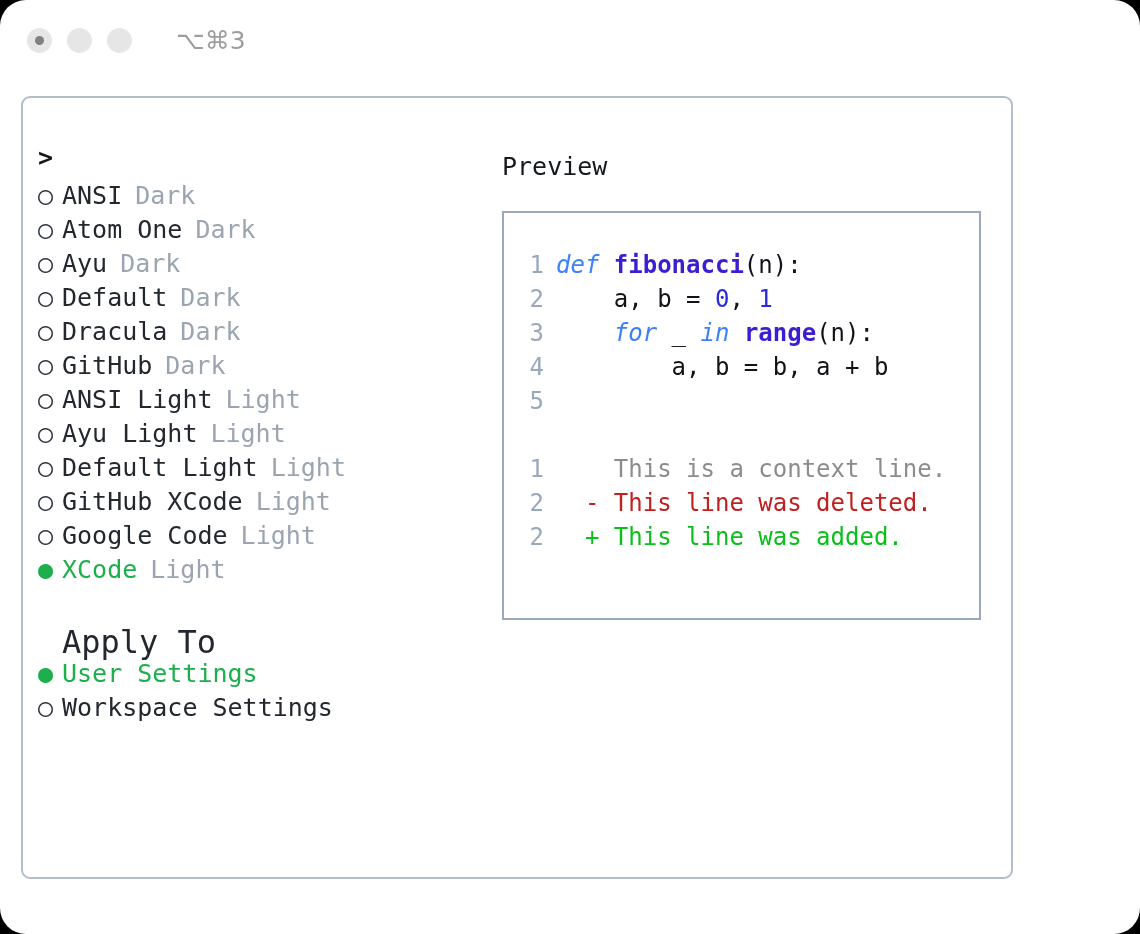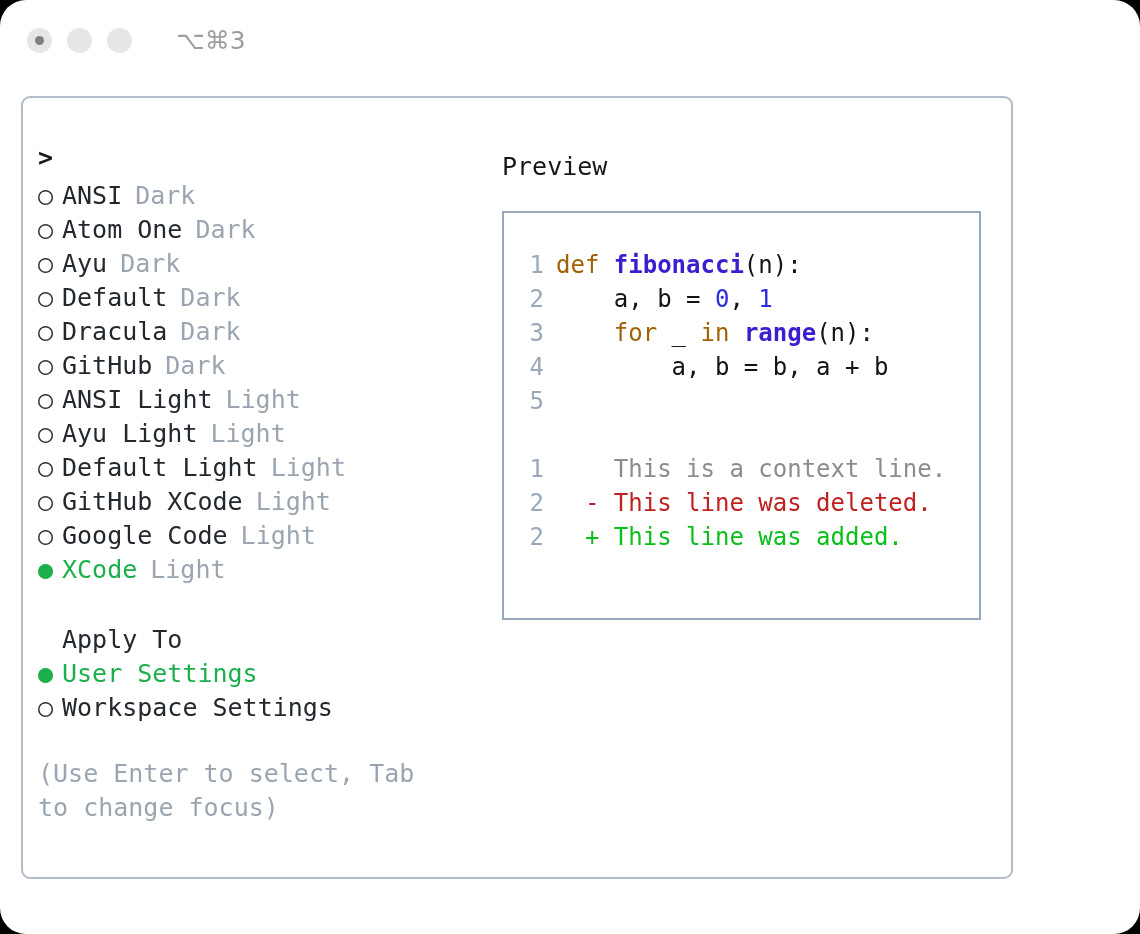--- a/index.html
+++ b/index.html
@@ -122,21 +122,21 @@
     color: #15181d;
     white-space: pre;
   }
   #heading-theme .marker { font-weight: bold; color: #15181d; }
 
   #apply-section { margin-top: 36px; }
   #heading-apply {
     display: flex;
     align-items: baseline;
     height: 34px;
-    font-size: 25px;
+    font-size: 32px;
     color: #23272e;
     white-space: pre;
   }
   #heading-apply .marker { color: transparent; }
 
   #hint {
     margin-top: 32px;
     font-size: 25px;
     line-height: 34px;
     color: #9aa5b1;
@@ -174,21 +174,21 @@
     font-size: 24px;
     white-space: pre;
   }
   .lineno {
     width: 26px;
     flex: none;
     text-align: right;
     color: #9aa8bc;
     margin-right: 12px;
   }
-  .tok-kw  { color: #a16207; }
+  .tok-kw  { color: #3b82f6; font-style: italic; }
   .tok-fn  { color: #3a1fd0; font-weight: bold; }
   .tok-num { color: #2b2ae0; }
   .tok-txt { color: #111318; }
   .tok-ctx { color: #8c8c8c; }
   .tok-del { color: #c02020; }
   .tok-add { color: #0bbf1b; }
 
   .diff-gap { height: 34px; }
 </style>
 </head>
@@ -233,21 +233,20 @@
           <div id="heading-apply">
             <span class="marker">&nbsp;</span>
             <span>Apply To</span>
           </div>
           <div id="apply-list">
               <div class="row"><span class="marker sel">●</span><span class="label sel">User Settings</span></div>
               <div class="row"><span class="marker">○</span><span class="label">Workspace Settings</span></div>
             </div>
         </div>
 
-        <div id="hint">(Use Enter to select, Tab to change focus)</div>
       </div>
 
       <div id="right-col">
         <div id="preview-title">Preview</div>
         <div id="preview-box">
           <div id="code-block">
               <div class="code-line"><span class="lineno">1</span><span><span class="tok-kw">def </span><span class="tok-fn">fibonacci</span><span class="tok-txt">(n):</span></span></div>
               <div class="code-line"><span class="lineno">2</span><span><span class="tok-txt">    a, b = </span><span class="tok-num">0</span><span class="tok-txt">, </span><span class="tok-num">1</span></span></div>
               <div class="code-line"><span class="lineno">3</span><span><span class="tok-txt">    </span><span class="tok-kw">for</span><span class="tok-txt"> _ </span><span class="tok-kw">in</span><span class="tok-txt"> </span><span class="tok-fn">range</span><span class="tok-txt">(n):</span></span></div>
               <div class="code-line"><span class="lineno">4</span><span><span class="tok-txt">        a, b = b, a + b</span></span></div>

